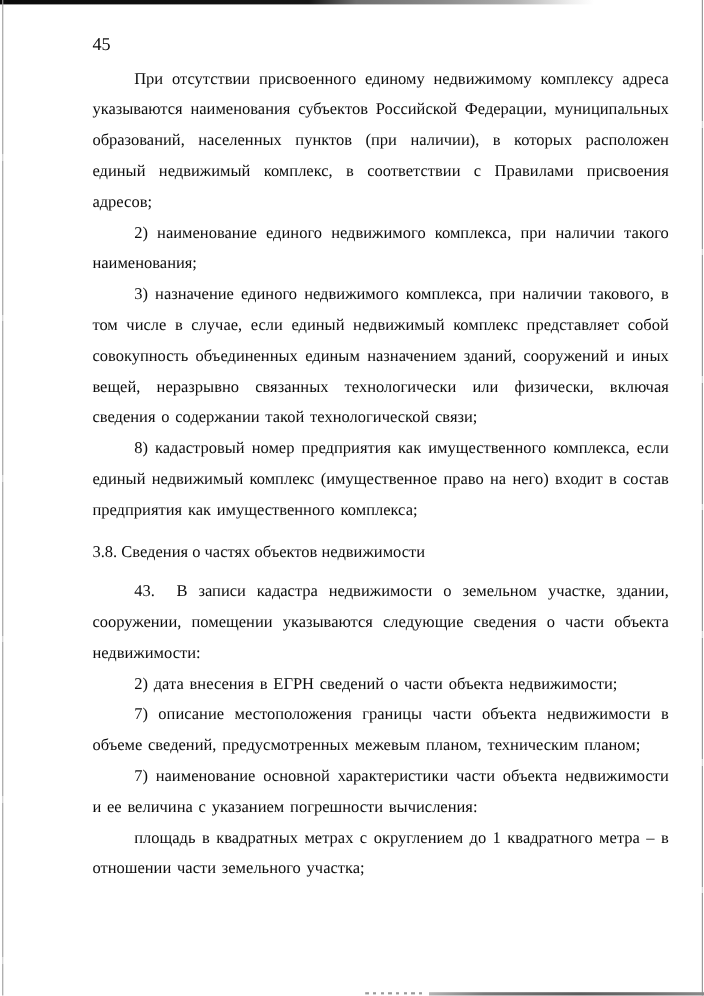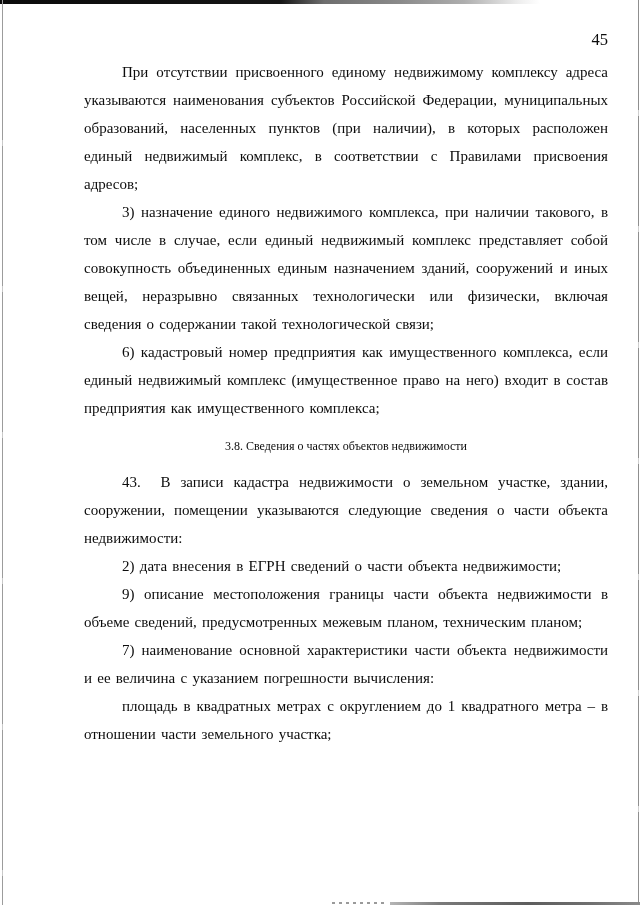--- a/index.html
+++ b/index.html
@@ -15,39 +15,38 @@
     font-family: "Liberation Serif", "DejaVu Serif", serif;
     color: #0c0c0c;
   }
   .page-body {
     position: absolute;
     left: 84px;
     top: 0;
     width: 524px;
   }
   .page-number {
-    text-align: right;
+    text-align: left;
     font-size: 16.5px;
     line-height: 28px;
     margin: 26px 0 4px 0;
   }
   p.para {
     margin: 0;
     font-size: 15px;
     line-height: 28px;
     text-align: justify;
     text-indent: 38px;
     word-spacing: 1.5px;
   }
   h2.section-heading {
     margin: 10px 0 8px 0;
-    font-size: 12px;
+    font-size: 15px;
     line-height: 28px;
     font-weight: normal;
-    text-align: center;
     text-indent: 0;
   }
   
   .scan-edge-top {
     position: absolute;
     top: 0; left: 0;
     width: 540px; height: 4px;
     background: linear-gradient(to right,
       #0b0b0b 0%, #101010 28%, #161616 52%,
       #6e6e6e 60%, #8a8a8a 74%, #aeaeae 86%,
@@ -88,23 +87,24 @@
 <div class="scan-edge-top"></div>
 <div class="scan-edge-left"></div>
 <div class="scan-edge-right"></div>
 <div class="scan-edge-bottom-frag"></div>
 <div class="scan-edge-bottom"></div>
 
 <div class="page-body">
   <div class="page-number">45</div>
 
   <p class="para">При отсутствии присвоенного единому недвижимому комплексу адреса указываются наименования субъектов Российской Федерации, муниципальных образований, населенных пунктов (при наличии), в которых расположен единый недвижимый комплекс, в соответствии с Правилами присвоения адресов;</p>
+  <p class="para">2) наименование единого недвижимого комплекса, при наличии такого наименования;</p>
   <p class="para">3) назначение единого недвижимого комплекса, при наличии такового, в том числе в случае, если единый недвижимый комплекс представляет собой совокупность объединенных единым назначением зданий, сооружений и иных вещей, неразрывно связанных технологически или физически, включая сведения о содержании такой технологической связи;</p>
-  <p class="para">6) кадастровый номер предприятия как имущественного комплекса, если единый недвижимый комплекс (имущественное право на него) входит в состав предприятия как имущественного комплекса;</p>
+  <p class="para">8) кадастровый номер предприятия как имущественного комплекса, если единый недвижимый комплекс (имущественное право на него) входит в состав предприятия как имущественного комплекса;</p>
 
   <h2 class="section-heading">3.8. Сведения о частях объектов недвижимости</h2>
 
   <p class="para">43.&nbsp;&nbsp;В записи кадастра недвижимости о земельном участке, здании, сооружении, помещении указываются следующие сведения о части объекта недвижимости:</p>
   <p class="para">2) дата внесения в ЕГРН сведений о части объекта недвижимости;</p>
-  <p class="para">9) описание местоположения границы части объекта недвижимости в объеме сведений, предусмотренных межевым планом, техническим планом;</p>
+  <p class="para">7) описание местоположения границы части объекта недвижимости в объеме сведений, предусмотренных межевым планом, техническим планом;</p>
   <p class="para">7) наименование основной характеристики части объекта недвижимости и ее величина с указанием погрешности вычисления:</p>
   <p class="para">площадь в квадратных метрах с округлением до 1 квадратного метра – в отношении части земельного участка;</p>
 </div>
 
 </body></html>

